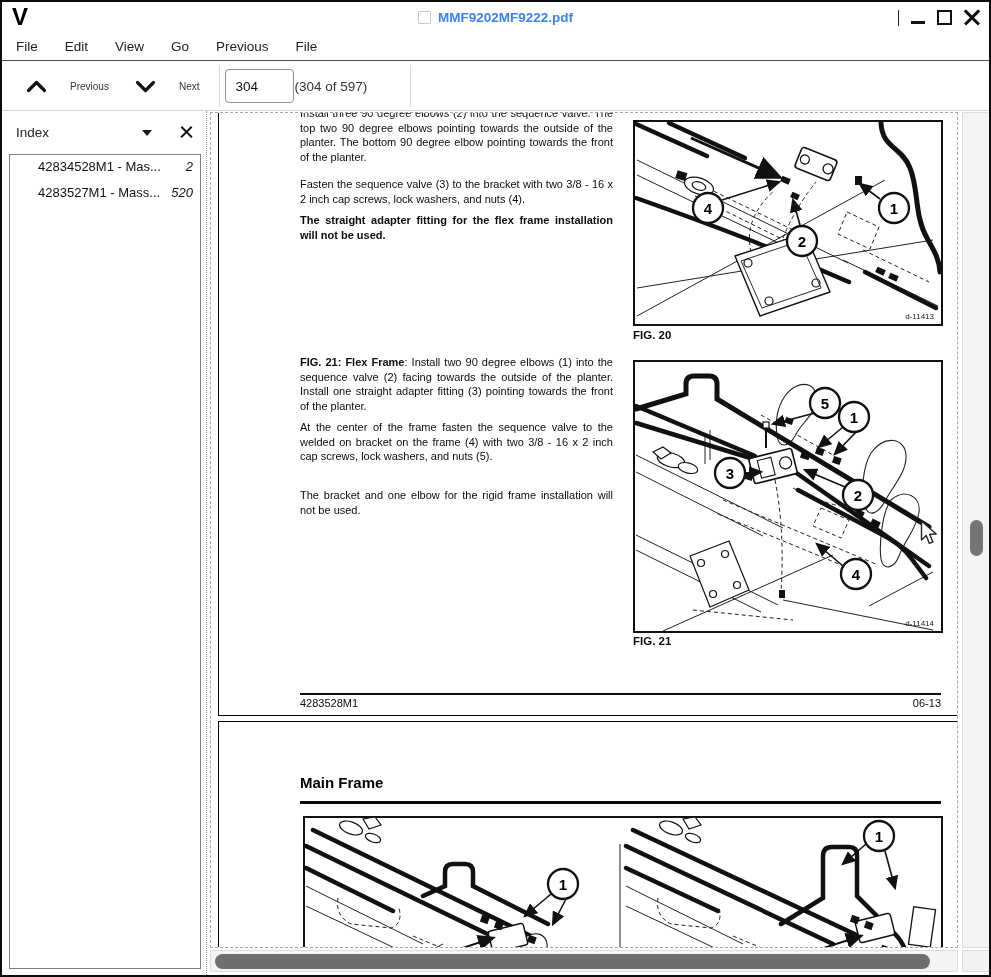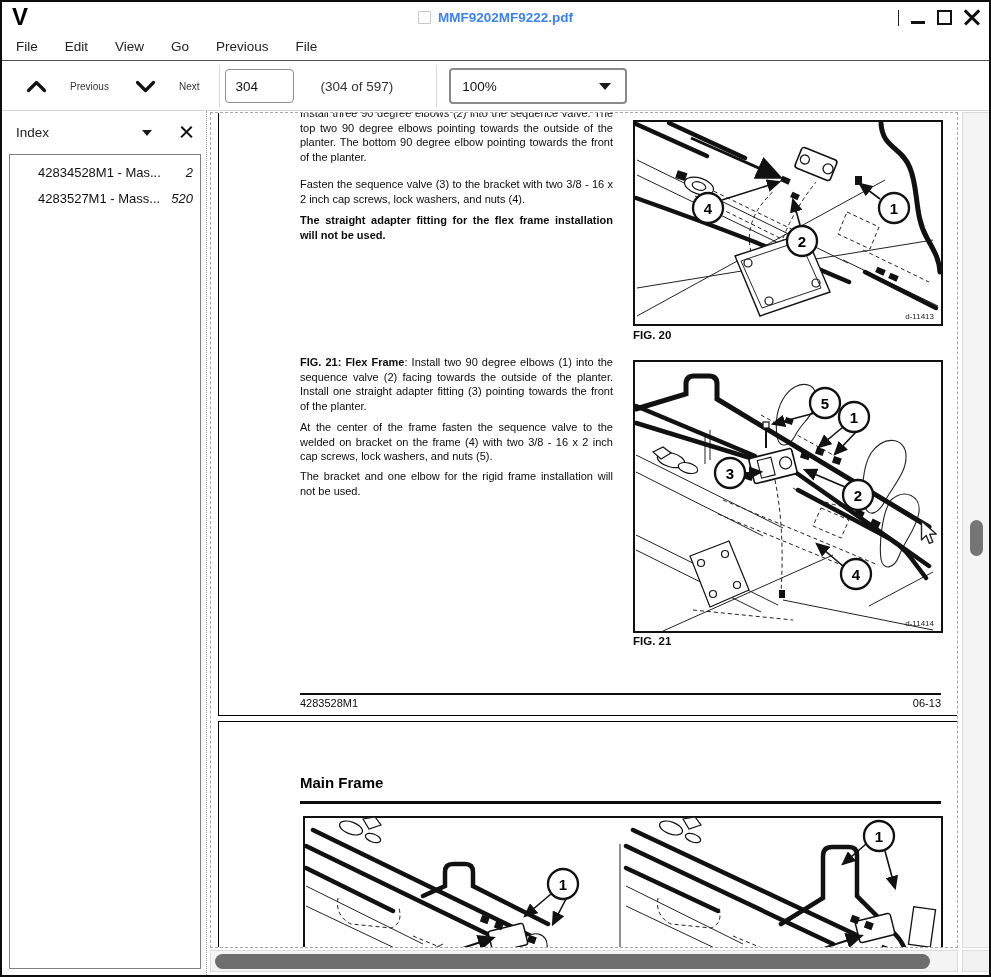--- a/index.html
+++ b/index.html
@@ -28,37 +28,37 @@
   .menu-item { font-size:13.5px; color:#222; }
 
   
   .toolbar { position:absolute; left:0; top:60px; width:100%; height:49px; background:#fff; display:flex; align-items:center; border-bottom:1px solid #d6d6d6; }
   .tb-btn { display:flex; align-items:center; gap:23px; font-size:10px; color:#333; }
   .tb-prev { margin-left:24px; }
   .tb-next { margin-left:26px; }
   .tb-sep { width:1px; height:42px; background:#d9d9d9; margin:0 0; }
   .sep1 { margin-left:20px; }
   .page-entry { width:69px; height:34px; border:1px solid #8f8f8f; border-radius:4px; margin-left:5px; font-size:13.5px; padding:0 9px; color:#111; background:#fff; font-family:"Liberation Sans", sans-serif; }
-  .page-status { font-size:13.5px; color:#333; margin-left:26px; }
+  .page-status { font-size:13.5px; color:#333; margin-left:0; }
   .sep2 { margin-left:43px; }
   .zoom-combo { margin-left:12px; width:178px; height:36px; border:2px solid #8a8a8a; border-radius:4px; display:flex; align-items:center; background:#fff; }
   .zoom-value { font-size:13.5px; color:#111; padding-left:11px; flex:1; }
   .combo-arrow { width:0; height:0; border-left:6px solid transparent; border-right:6px solid transparent; border-top:7px solid #1a1a1a; margin-right:14px; }
 
   
   .sidebar { position:absolute; left:0; top:109px; width:204px; bottom:0; background:#fff; }
   .sidebar-header { position:absolute; left:0; top:0; width:100%; height:43px; display:flex; align-items:center; }
   .sidebar-title { font-size:13.5px; color:#222; margin-left:14px; flex:1; }
   .sb-drop { width:0; height:0; border-left:5.5px solid transparent; border-right:5.5px solid transparent; border-top:6.5px solid #1a1a1a; margin-right:28px; }
   .sb-close { position:relative; width:13px; height:13px; margin-right:13px; }
   .sb-close::before,.sb-close::after { content:""; position:absolute; left:-1px; top:5.2px; width:15px; height:2.4px; background:#111; }
   .sb-close::before { transform:rotate(45deg); }
   .sb-close::after { transform:rotate(-45deg); }
   .sidebar-list { position:absolute; left:7px; right:5px; top:43px; bottom:6px; border:1px solid #7f7f7f; background:#fff; padding-top:4px; }
-  .index-row { height:26px; display:flex; align-items:center; padding:0 7px 0 28px; }
+  .index-row { height:26px; display:flex; align-items:flex-start; padding:0 7px 0 28px; }
   .index-label { font-size:13px; color:#111; flex:1; white-space:nowrap; overflow:hidden; }
   .index-page { font-size:13px; font-style:italic; color:#111; }
   .splitter { position:absolute; left:204px; top:109px; bottom:0; width:5px; border-left:1px dotted #9b9b9b; background:#fff; }
 
   
   .doc-view { position:absolute; left:208px; top:110px; width:748px; height:836px; background:#fff; border:1px dashed #a6a6a6; overflow:hidden; }
   .p1-left { position:absolute; left:7px; top:0; width:1px; height:602px; background:#000; }
   .p1-bottom { position:absolute; left:7px; top:602px; right:0; height:1px; background:#000; }
   .p2-top { position:absolute; left:7px; top:608px; right:0; height:1px; background:#000; }
   .p2-left { position:absolute; left:7px; top:608px; width:1px; bottom:0; background:#000; }
@@ -119,24 +119,20 @@
     <div class="tb-btn tb-next">
       <svg width="21" height="13" viewBox="0 0 21 13">
           <path d="M2.5,2.5 L10.5,10.5 L18.5,2.5" fill="none" stroke="#111" stroke-width="3.2" stroke-linecap="round" stroke-linejoin="round"></path>
         </svg>
       <span>Next</span>
     </div>
     <div class="tb-sep sep1"></div>
     <input class="page-entry" value="304" style="">
     <span class="page-status">(304 of 597)</span>
     <div class="tb-sep sep2"></div>
-    <div class="zoom-combo">
-      <span class="zoom-value">100%</span>
-      <span class="combo-arrow"></span>
-    </div>
   </div>
 
   <div class="sidebar">
     <div class="sidebar-header">
       <span class="sidebar-title">Index</span>
       <span class="sb-drop"></span>
       <span class="sb-close"></span>
     </div>
     <div class="sidebar-list">
       <div class="index-row">
@@ -155,21 +151,21 @@
     <div class="p1-left"></div>
     <div class="p1-bottom"></div>
     <div class="p2-top"></div>
     <div class="p2-left"></div>
 
     <div class="pdf-text" style="top:-7px;">Install three 90 degree elbows (2) into the sequence valve. The top two 90 degree elbows pointing towards the outside of the planter. The bottom 90 degree elbow pointing towards the front of the planter.</div>
     <div class="pdf-text" style="top:64px;">Fasten the sequence valve (3) to the bracket with two 3/8 - 16 x 2 inch cap screws, lock washers, and nuts (4).</div>
     <div class="pdf-text" style="top:100px;font-weight:bold;">The straight adapter fitting for the flex frame installation will not be used.</div>
     <div class="pdf-text" style="top:242px;"><b>FIG. 21:  Flex Frame</b><span>: Install two 90 degree elbows (1) into the sequence valve (2) facing towards the outside of the planter. Install one straight adapter fitting (3) pointing towards the front of the planter.</span></div>
     <div class="pdf-text" style="top:307px;">At the center of the frame fasten the sequence valve to the welded on bracket on the frame (4) with two 3/8 - 16 x 2 inch cap screws, lock washers, and nuts (5).</div>
-    <div class="pdf-text" style="top:356px;">The bracket and one elbow for the rigid frame installation will not be used.</div>
+    <div class="pdf-text" style="top:375px;">The bracket and one elbow for the rigid frame installation will not be used.</div>
 
     <div class="fig-box" style="top:7px;height:206px;">
       <svg width="310" height="206" viewBox="0 0 310 206">
         <defs>
             <marker id="ah20" markerWidth="9" markerHeight="8" refX="7.5" refY="4" orient="auto">
               <path d="M0,0 L9,4 L0,8 Z" fill="#111"></path>
             </marker>
           </defs>
         <rect x="1" y="1" width="308" height="204" fill="#fff" stroke="#111" stroke-width="2"></rect>
 

